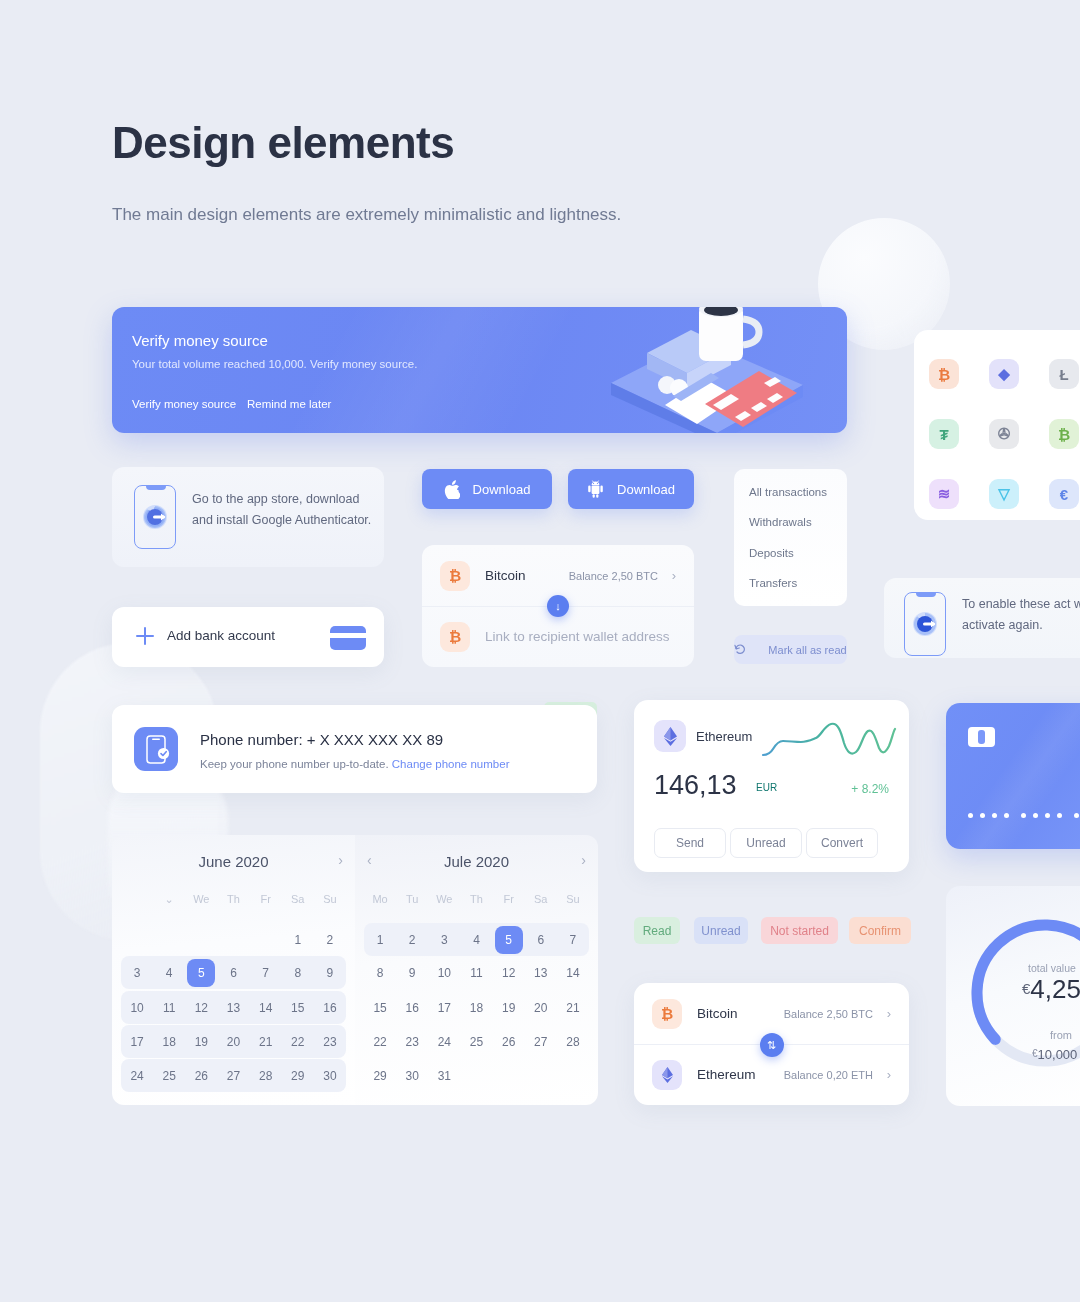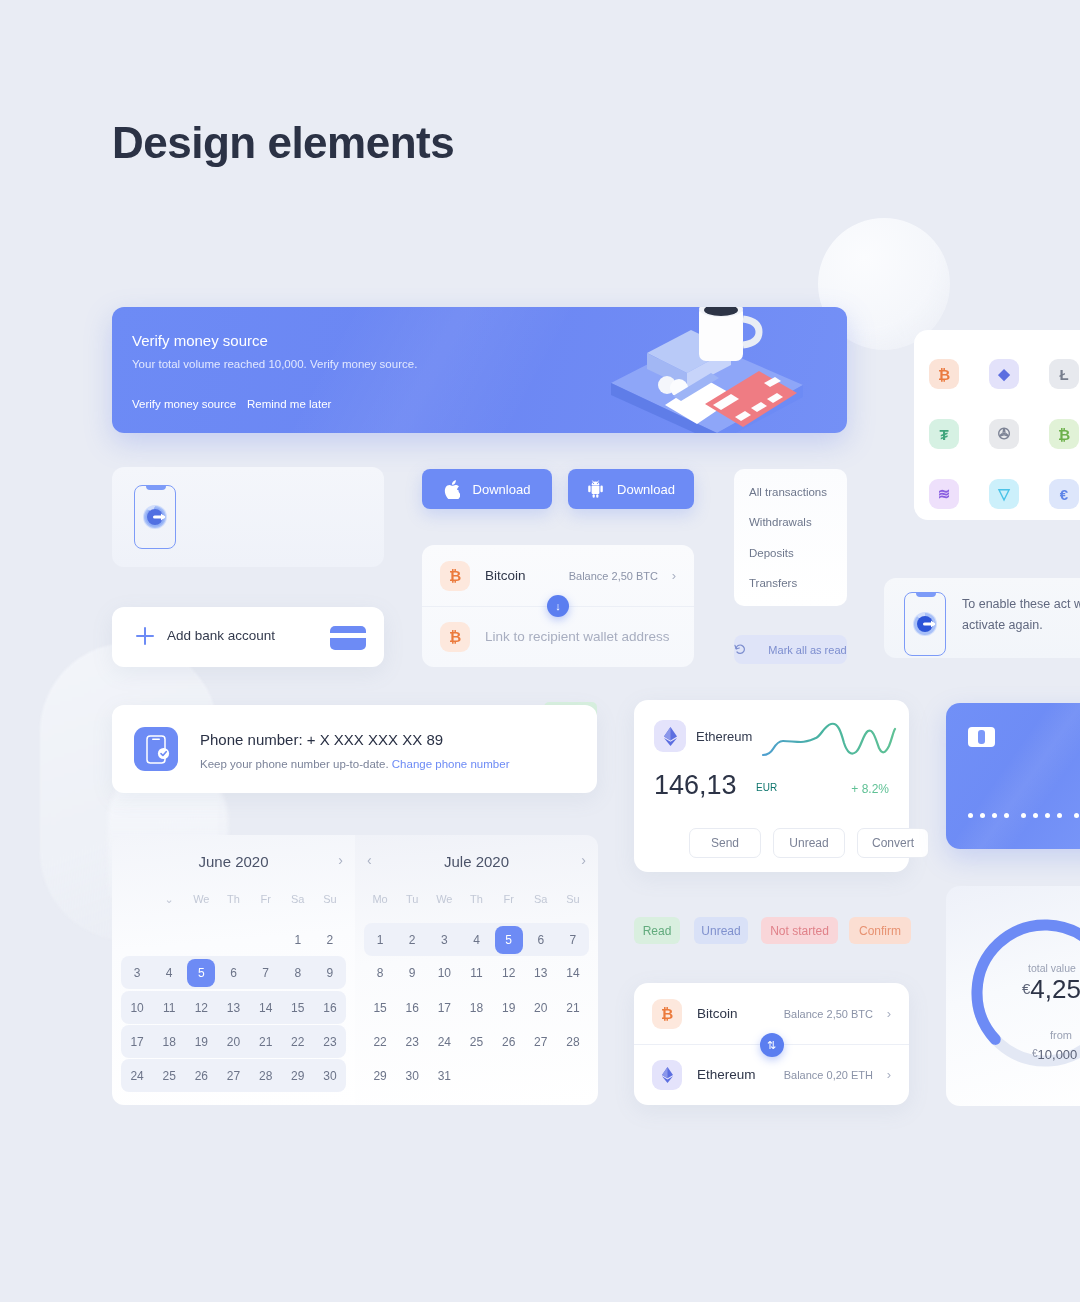--- a/index.html
+++ b/index.html
@@ -172,21 +172,21 @@
 
   
   .eth-card { left: 634px; top: 700px; width: 275px; height: 172px; border-radius: 14px; }
   .eth-ico { position:absolute; left: 20px; top: 20px; width: 32px; height: 32px; border-radius: 9px; background:#e4e3fb;
              display:flex; align-items:center; justify-content:center; }
   .eth-name { position:absolute; left: 62px; top: 29px; font-size: 13px; color:#323a4e; }
   .spark { position:absolute; right: 12px; top: 18px; }
   .eth-price { position:absolute; left: 20px; top: 70px; font-size: 27px; color:#2c3346; font-weight:400; }
   .eth-cur { position:absolute; left: 122px; top: 82px; font-size: 10px; color:#0f766e; }
   .eth-chg { position:absolute; right: 20px; top: 82px; font-size: 12px; color:#5fc195; }
-  .eth-btns { position:absolute; left: 20px; top: 128px; display:flex; gap: 12px; margin-left: 35px; }
+  .eth-btns { position:absolute; left: 20px; top: 128px; display:flex; gap: 4px; }
   .eth-btn { width: 72px; height: 30px; border:1px solid #e8ebf2; border-radius: 7px;
              display:flex; align-items:center; justify-content:center; font-size: 12px; color:#7a melhor; }
   .eth-btn { color:#79melhor; }
   .eth-btn { color:#7b8296; cursor:pointer; background:#fff; }
 
   
   .badge { position:absolute; top: 917px; height: 27px; border-radius: 6px;
            display:flex; align-items:center; justify-content:center; font-size: 12px; cursor:pointer; }
   .b-read  { left: 634px; width: 46px; background:#d9efdf; color:#62ab7d; }
   .b-unread{ left: 694px; width: 54px; background:#d9e1f7; color:#8091ce; }
@@ -231,20 +231,21 @@
 </head>
 <body>
 
 <div class="stage">
 
   <div class="blob blob-tr"></div>
   <div class="blob blob-left"></div>
   <div class="blob blob-left2"></div>
 
   <h1 class="page-title">Design elements</h1>
+  <p class="page-sub">The main design elements are extremely minimalistic and lightness.</p>
 
   <div class="banner">
     <div class="sheen"></div>
     <div class="banner-h">Verify money source</div>
     <div class="banner-p">Your total volume reached 10,000. Verify money source.</div>
     <div class="banner-a1">Verify money source</div>
     <div class="banner-a2">Remind me later</div>
 
     <svg class="illu" viewBox="0 0 280 150">
 
@@ -280,20 +281,21 @@
     <div class="phone-outline">
       <svg class="ga" width="28" height="28" viewBox="0 0 28 28">
         <circle cx="14" cy="14" r="12" fill="#c5d5fb" opacity="0.75"></circle>
         <path d="M14 3 a11 11 0 1 1 -7.8 3.2 L9 9 A7 7 0 1 0 14 7 Z" fill="#a8c0f8"></path>
         <path d="M14 5.5 a8.5 8.5 0 1 1 -6 2.5" fill="none" stroke="#93b0f6" stroke-width="2.4" stroke-linecap="round"></path>
         <path d="M6 14 a8 8 0 1 1 8 8 a8 8 0 0 1 -8 -8 Z" fill="#5170e2"></path>
         <rect x="12" y="12.4" width="12" height="3.2" rx="1.6" fill="#ffffff"></rect>
         <path d="M20 10.6 L24.5 14 L20 17.4 Z" fill="#ffffff"></path>
       </svg>
     </div>
+    <div class="auth-txt">Go to the app store, download and install Google Authenticator.</div>
   </div>
 
   <div class="card soft bank-card">
     <div class="bank-plus"></div>
     <div class="bank-label">Add bank account</div>
     <div class="bank-chip"></div>
   </div>
 
   <div class="dl dl-apple">
     <svg width="16" height="19" viewBox="0 0 16 19">

